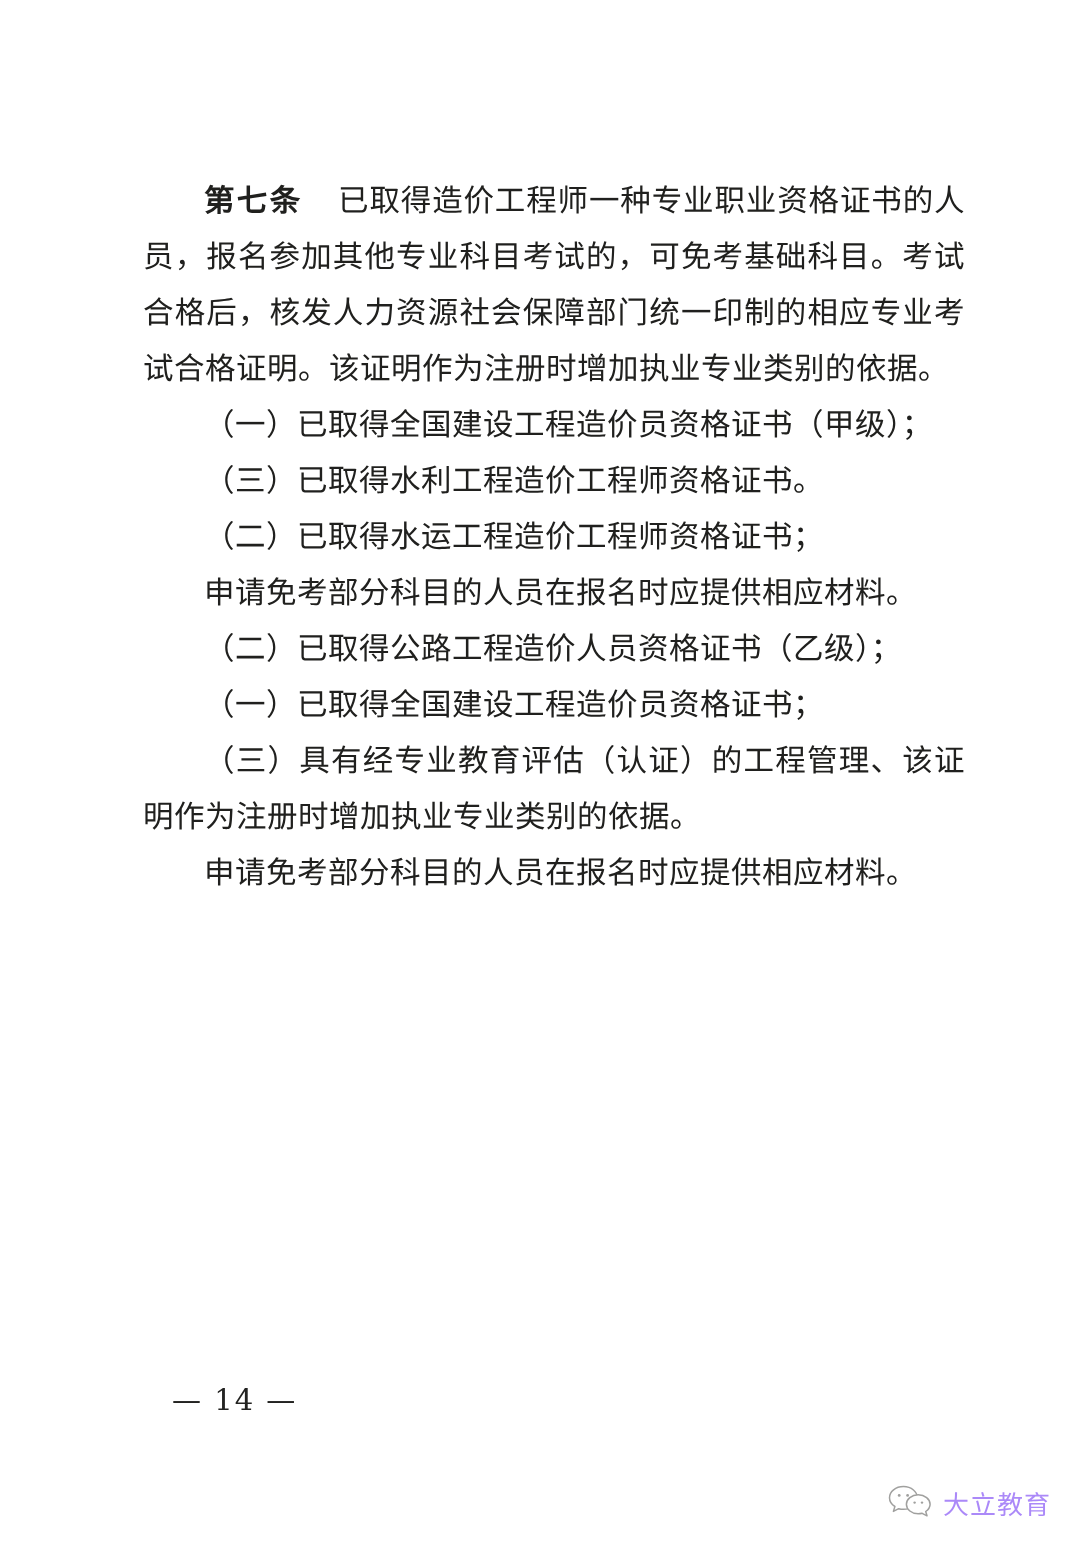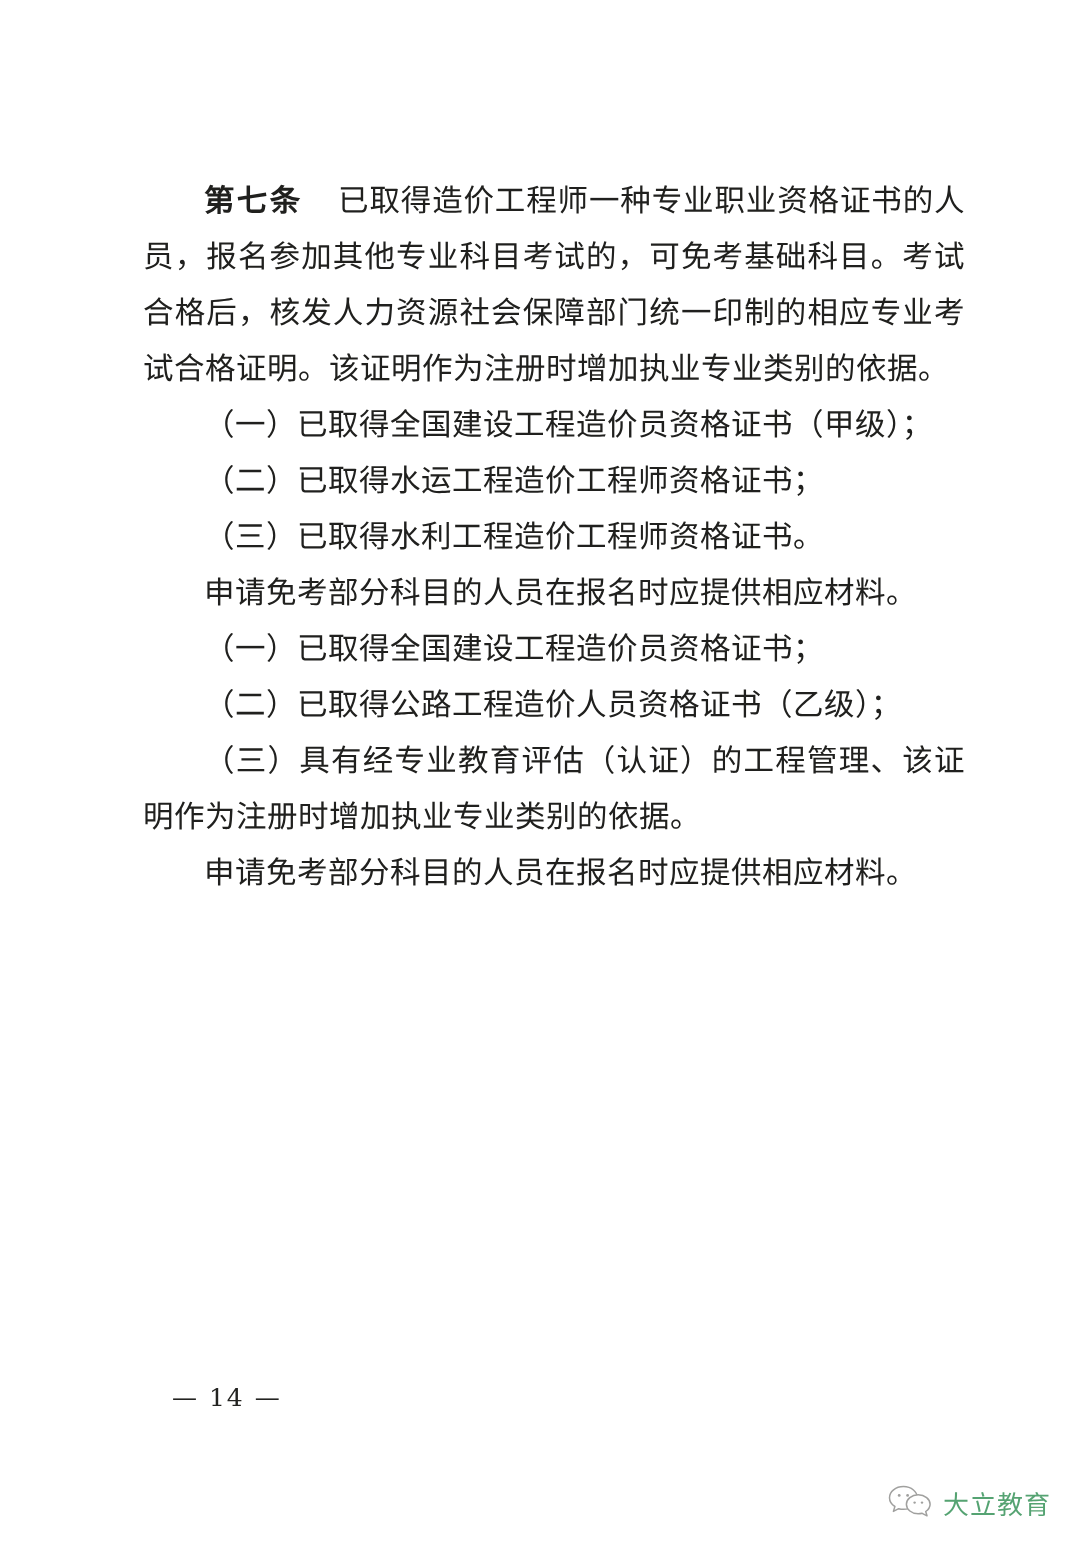--- a/index.html
+++ b/index.html
@@ -68,21 +68,21 @@
     margin-top: 0;
   }
 
   
 
   #page-number {
     position: absolute;
     left: 172px;
     top: 1383px;
     font-family: "DejaVu Serif", "Liberation Serif", serif;
-    font-size: 25px;
+    font-size: 29px;
     letter-spacing: 2px;
     color: #232321;
   }
 
   
 
   #watermark {
     position: absolute;
     left: 888px;
     top: 1482px;
@@ -95,43 +95,43 @@
   #watermark .wechat-icon {
     width: 46px;
     height: 40px;
     flex: 0 0 auto;
   }
 
   #watermark .wm-text {
     font-family: "DejaVu Sans", "Liberation Sans", sans-serif;
     font-size: 26px;
     letter-spacing: 1px;
-    color: #15803d;
+    color: #8b5cf6;
     white-space: nowrap;
   }
 </style>
 </head>
 <body>
 
 <div id="page">
 
   <div id="doc-body">
 
     <p class="para indent"><span class="art-label">第七条</span><span class="art-gap"></span><span>已取得造价工程师一种专业职业资格证书的人员，报名参加其他专业科目考试的，可免考基础科目。考试合格后，核发人力资源社会保障部门统一印制的相应专业考试合格证明。该证明作为注册时增加执业专业类别的依据。</span></p>
 
 
     <p class="para hang">（一）已取得全国建设工程造价员资格证书（甲级）；</p>
+    <p class="para hang">（三）已取得水利工程造价工程师资格证书。</p>
     <p class="para hang">（二）已取得水运工程造价工程师资格证书；</p>
-    <p class="para hang">（三）已取得水利工程造价工程师资格证书。</p>
 
     <p class="para indent">申请免考部分科目的人员在报名时应提供相应材料。</p>
 
 
+    <p class="para hang">（二）已取得公路工程造价人员资格证书（乙级）；</p>
     <p class="para hang">（一）已取得全国建设工程造价员资格证书；</p>
-    <p class="para hang">（二）已取得公路工程造价人员资格证书（乙级）；</p>
     <p class="para hang">（三）具有经专业教育评估（认证）的工程管理、该证明作为注册时增加执业专业类别的依据。</p>
 
     <p class="para indent">申请免考部分科目的人员在报名时应提供相应材料。</p>
 
 
   </div>
 
   <div id="page-number">— 14 —</div>
 
   <div id="watermark">

